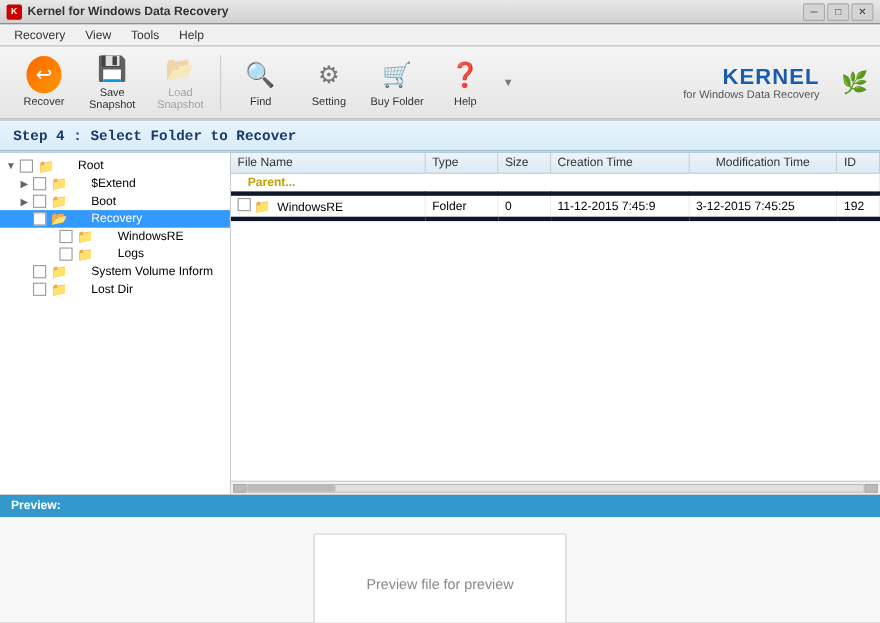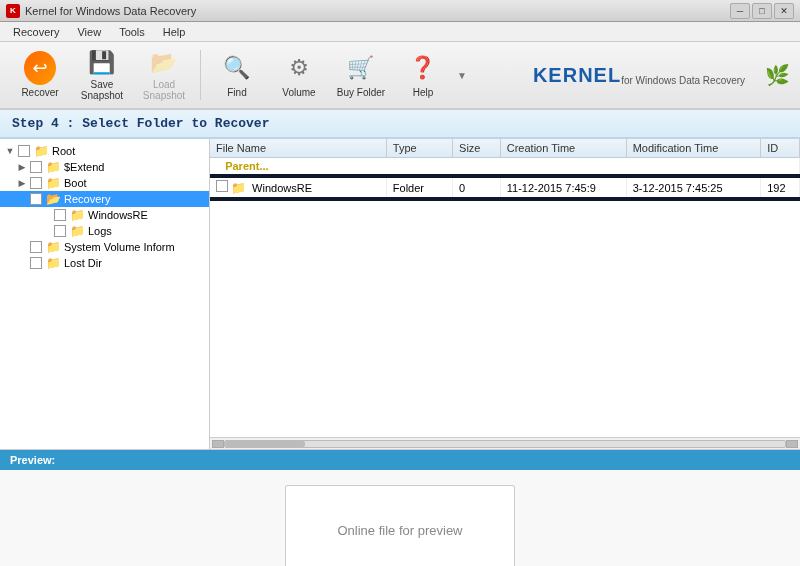--- a/index.html
+++ b/index.html
@@ -26,20 +26,21 @@
       background: #c00;
       border-radius: 2px;
       display: flex; align-items: center; justify-content: center;
       color: white; font-size: 8px; font-weight: bold;
       margin-right: 5px;
     }
     #title-bar .title-text {
       flex: 1;
       font-size: 11px;
       color: #333;
+      font-weight: bold;
     }
     #title-bar .window-controls {
       display: flex; gap: 2px;
     }
     .win-btn {
       width: 20px; height: 16px;
       background: #d4d4d4;
       border: 1px solid #aaa;
       border-radius: 2px;
       display: flex; align-items: center; justify-content: center;
@@ -105,21 +106,21 @@
     }
     .toolbar-right {
       flex: 1;
       display: flex;
       justify-content: flex-end;
       align-items: center;
       gap: 10px;
     }
     .brand-section {
       display: flex;
-      flex-direction: row;
+      flex-direction: column;
       align-items: flex-end;
       margin-right: 10px;
     }
     .brand-name {
       font-size: 20px;
       font-weight: bold;
       color: #1a5ca8;
       letter-spacing: 1px;
       line-height: 1.1;
     }
@@ -180,21 +181,21 @@
       margin: 0 2px;
       background: white;
     }
     .tree-icon {
       width: 16px; height: 14px;
       flex-shrink: 0;
       margin: 0 2px;
       display: flex; align-items: center; justify-content: center;
       font-size: 12px;
     }
-    .tree-label { flex: 1; }
+    .tree-label { flex: 1; margin-left: 19px; }
     .indent-1 { padding-left: 4px; }
     .indent-2 { padding-left: 16px; }
     .indent-4 { padding-left: 40px; }
 
     
     #file-panel {
       flex: 1;
       display: flex;
       flex-direction: column;
       overflow: hidden;
@@ -370,21 +371,21 @@
     <div class="btn-icon">
       <span class="find-icon">🔍</span>
     </div>
     <span class="btn-label">Find</span>
   </div>
 
   <div class="toolbar-btn">
     <div class="btn-icon">
       <span class="setting-icon">⚙</span>
     </div>
-    <span class="btn-label">Volume</span>
+    <span class="btn-label">Setting</span>
   </div>
 
   <div class="toolbar-btn">
     <div class="btn-icon">
       <span class="buy-icon">🛒</span>
     </div>
     <span class="btn-label">Buy Folder</span>
   </div>
 
   <div class="toolbar-btn">
@@ -475,21 +476,21 @@
 
   <div id="file-panel">
     <div id="file-table">
       <table>
         <thead>
           <tr>
             <th style="width:188px;">File Name</th>
             <th style="width:70px;margin-left:45px;">Type</th>
             <th style="width:50px;">Size</th>
             <th style="width:130px;">Creation Time</th>
-            <th style="width:140px;">Modification Time</th>
+            <th style="width:140px;text-align:center;">Modification Time</th>
             <th style="width:40px;">ID</th>
           </tr>
         </thead>
         <tbody>
 
           <tr>
             <td colspan="6" class="parent-row">&nbsp;&nbsp;&nbsp;Parent...</td>
           </tr>
 
           <tr>
@@ -518,16 +519,16 @@
     </div>
   </div>
 </div>
 
 <div id="preview-section">
   <div id="preview-header">
     <span>Preview:</span>
   </div>
   <div id="preview-content">
     <div class="preview-box">
-      <span>Online file for preview</span>
+      <span>Preview file for preview</span>
     </div>
   </div>
 </div>
 
 </body></html>

